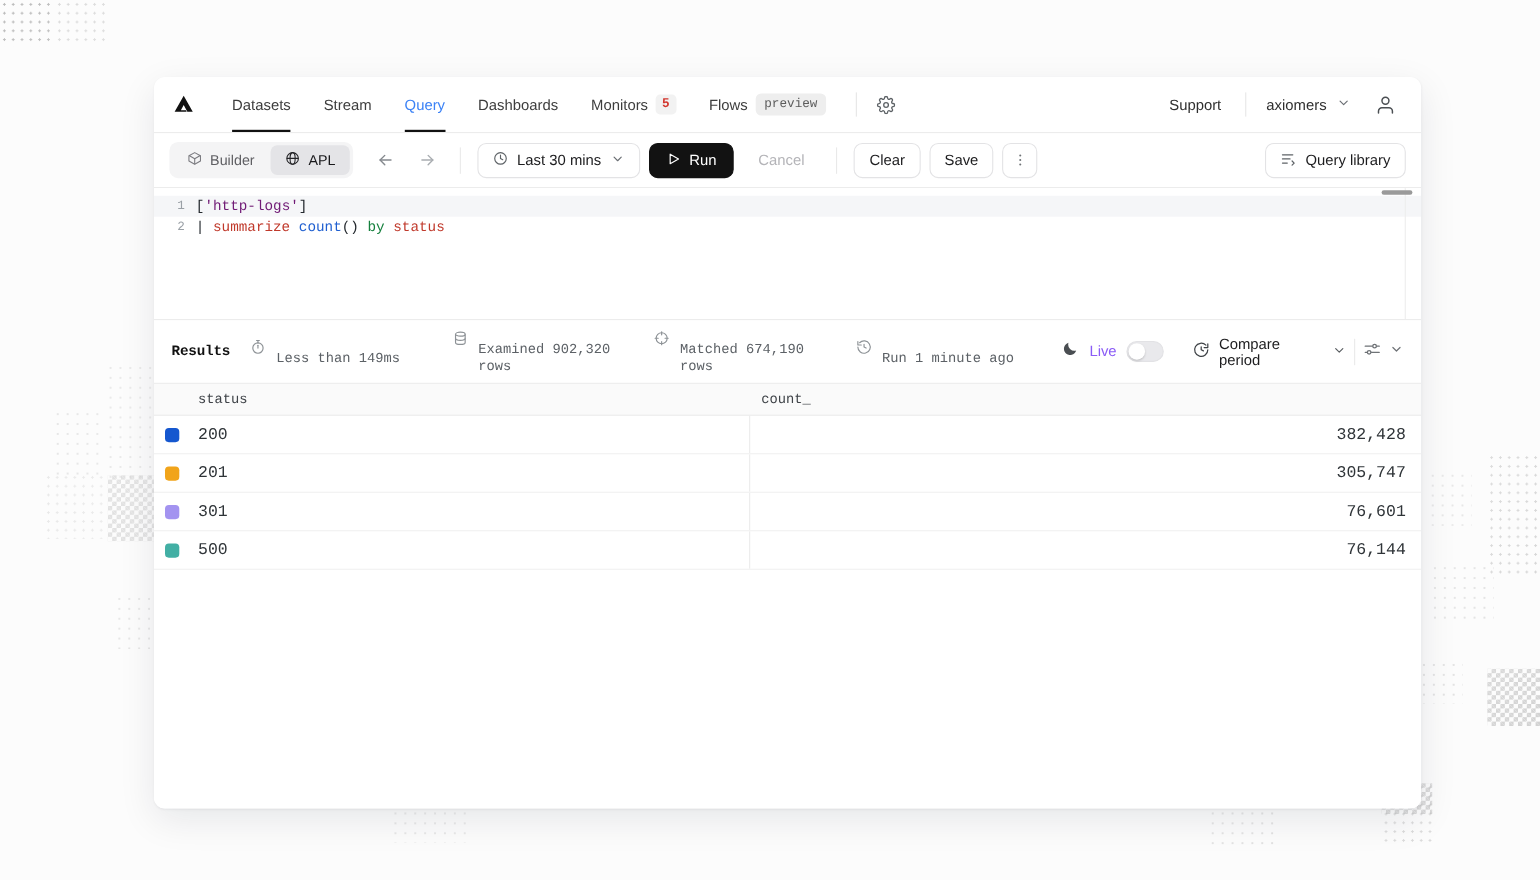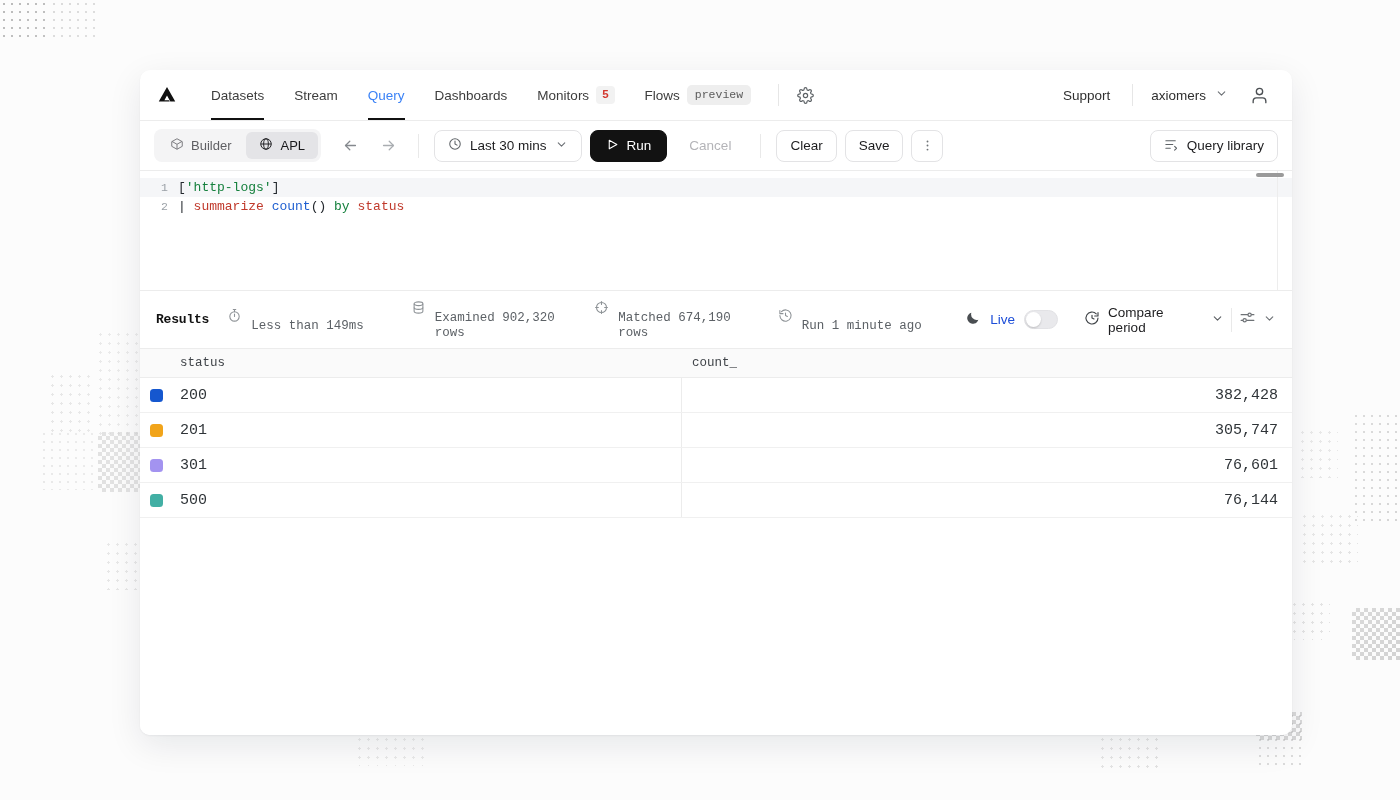--- a/index.html
+++ b/index.html
@@ -125,21 +125,21 @@
   }
   .code-line { position: relative; height: 19px; display: flex; align-items: center; }
   .code-line.active-line { background: #f5f6f8; }
   .ln {
     width: 28px; text-align: right; padding-right: 10px;
     font-family: "Liberation Mono", monospace; font-size: 11.5px; color: #9aa0a6;
     flex: 0 0 38px;
   }
   .code-text { font-family: "Liberation Mono", monospace; font-size: 13px; color: #24292e; white-space: pre; }
   .code-text .tok-bracket { color: #24292e; }
-  .code-text .tok-string { color: #15803d; }
+  .code-text .tok-string { color: #701a75; }
   .code-text .tok-kw { color: #c0392b; }
   .code-text .tok-fn { color: #1f5fd0; }
   .code-text .tok-op { color: #15803d; }
   .code-text .tok-field { color: #c0392b; }
   .code-text .tok-pipe { color: #24292e; }
   #editor-scroll-track { position: absolute; top: 0; right: 8px; width: 6px; height: 100%; }
   #editor-scroll-thumb { position: absolute; top: 2px; right: 0; width: 28px; height: 4px; background: #9a9a9a; border-radius: 3px; cursor: pointer; }
   #editor-right-rule { position: absolute; top: 0; right: 14px; width: 1px; height: 100%; background: #ededed; }
 
   
@@ -157,21 +157,21 @@
   }
   .stat {
     display: flex; align-items: flex-start; gap: 9px;
     font-family: "Liberation Mono", monospace;
     font-size: 12.5px; color: #5c6166; line-height: 15px;
     width: 186px; padding-top: 1px;
   }
   .stat .stat-ico { flex: 0 0 15px; margin-top: 1px; color: #8d9296; }
   .stat .stat-txt { max-width: 132px; margin-top: 12px; }
   #live-group { display: flex; align-items: center; gap: 9px; margin-left: 4px; }
-  #live-label { font-size: 13.5px; color: #1d4ed8; font-weight: 500; }
+  #live-label { font-size: 13.5px; color: #8b5cf6; font-weight: 500; }
   #live-toggle {
     width: 34px; height: 19px; border-radius: 10px;
     background: #e9e9ec; position: relative; cursor: pointer; border: 1px solid #e2e2e5;
   }
   #live-toggle .knob {
     position: absolute; top: 1px; left: 1px; width: 15px; height: 15px;
     border-radius: 50%; background: #fff; box-shadow: 0 1px 2px rgba(0,0,0,.18);
   }
   #compare-period {
     display: flex; align-items: center; gap: 8px; margin-left: 26px;

